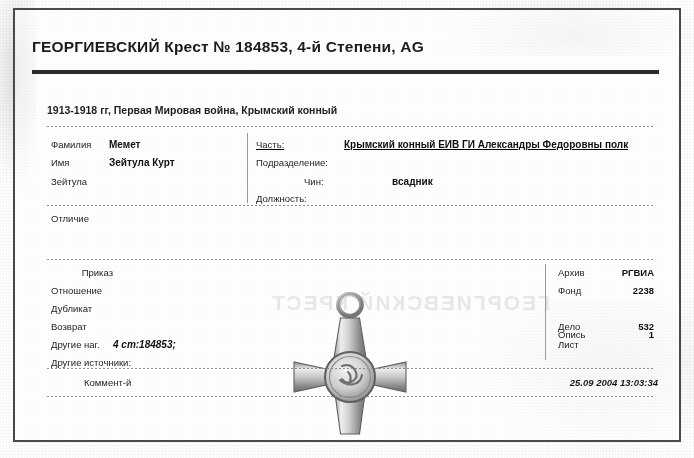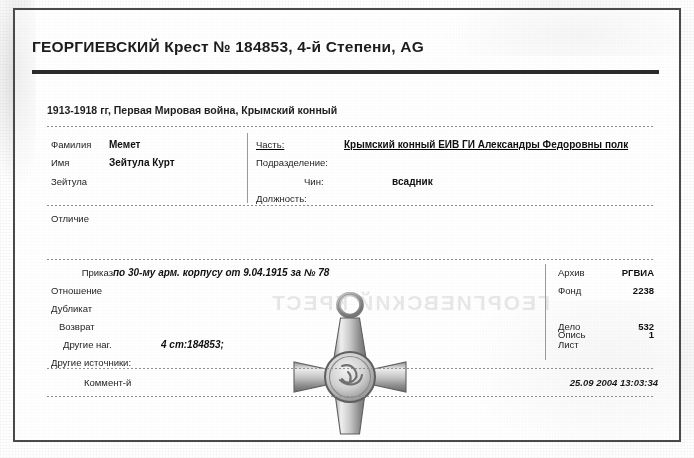--- a/index.html
+++ b/index.html
@@ -187,22 +187,22 @@
     color: #111111;
     line-height: 14.5px;
     width: 520px;
     white-space: normal;
   }
 
   
   #row-order     { left: 51px; top: 267px; text-align: right; }
   #row-relation  { left: 51px; top: 285px; }
   #row-duplicate { left: 51px; top: 303px; }
-  #row-return    { left: 51px; top: 321px; margin-left: 8px; }
-  #row-other-awards { left: 63px; top: 339px; gap: 36px; }
+  #row-return    { left: 51px; top: 321px; }
+  #row-other-awards { left: 51px; top: 339px; }
   #row-other-sources { left: 51px; top: 357px; }
   #row-order .f-label,
   #row-relation .f-label,
   #row-duplicate .f-label,
   #row-return .f-label,
   #row-other-awards .f-label,
   #row-other-sources .f-label { width: 62px; }
 
   
   .arch-row {
@@ -381,21 +381,20 @@
   <div class="hrule" id="rule-above-merit"></div>
 
   <div id="row-merit">
     <span class="f-label">Отличие</span>
   </div>
 
   <div class="hrule" id="rule-below-merit"></div>
 
   <div class="field-row" id="row-order">
     <span class="f-label">Приказ</span>
-    <span class="f-value italic">по 30-му арм. корпусу от 9.04.1915 за № 78</span>
   </div>
   <div class="field-row" id="row-relation">
     <span class="f-label">Отношение</span>
     <span class="f-value italic"></span>
   </div>
   <div class="field-row" id="row-duplicate">
     <span class="f-label">Дубликат</span>
     <span class="f-value italic"></span>
   </div>
   <div class="field-row" id="row-return">

